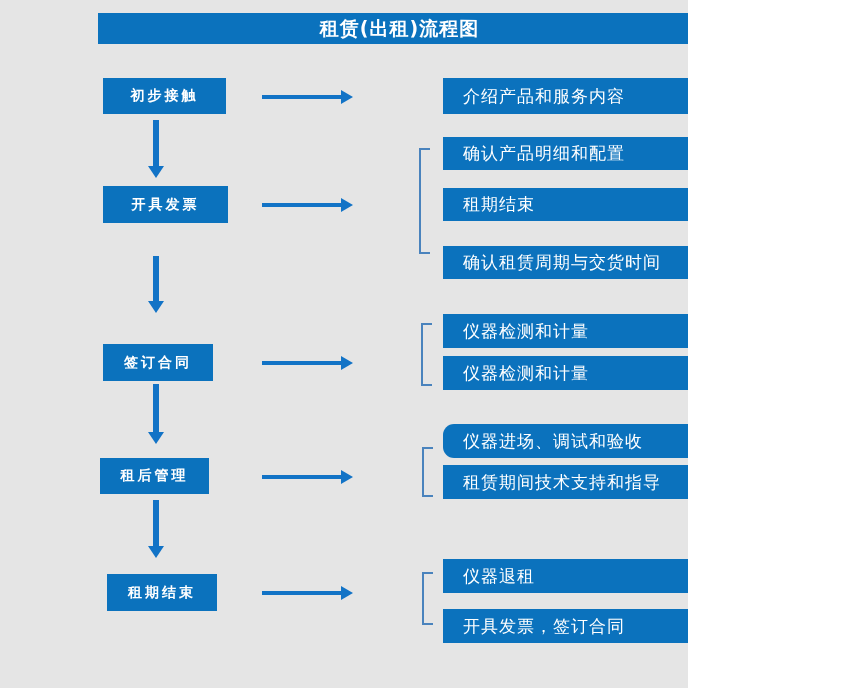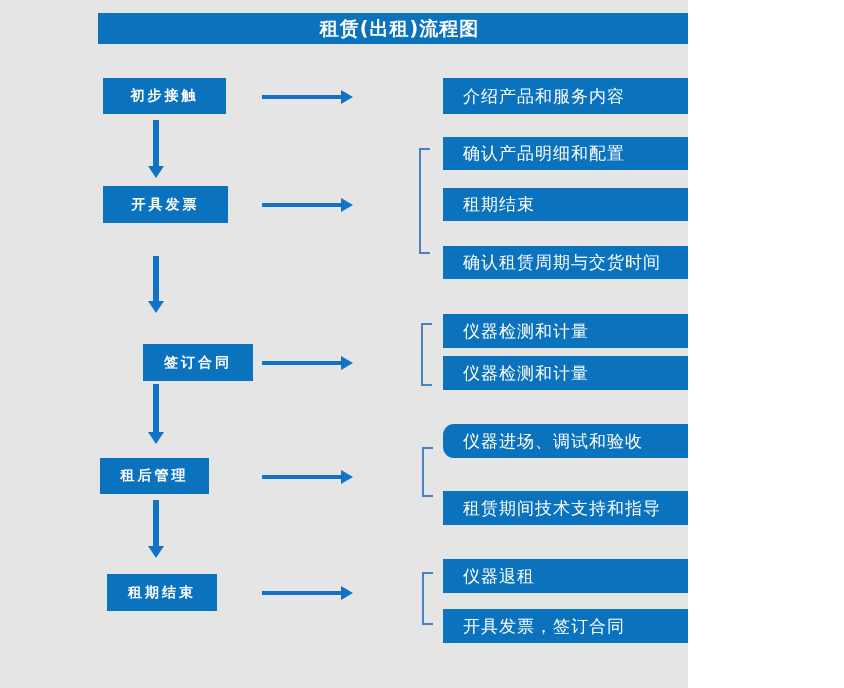--- a/index.html
+++ b/index.html
@@ -72,21 +72,21 @@
 </style>
 </head>
 <body>
 
 <div class="canvas">
 
   <div class="title-bar">租赁(出租)流程图</div>
 
   <div class="stage-box" style="left:103px;top:78px;width:123px;height:36px;">初步接触</div>
   <div class="stage-box" style="left:103px;top:186px;width:125px;height:37px;">开具发票</div>
-  <div class="stage-box" style="left:103px;top:344px;width:110px;height:37px;margin-left:40px;">签订合同</div>
+  <div class="stage-box" style="left:103px;top:344px;width:110px;height:37px;">签订合同</div>
   <div class="stage-box" style="left:100px;top:458px;width:109px;height:36px;">租后管理</div>
   <div class="stage-box" style="left:99px;top:574px;width:110px;height:37px;margin-left:8px;">租期结束</div>
 
   <div class="v-arrow" style="left:148px;top:120px;height:58px;"></div>
   <div class="v-arrow" style="left:148px;top:256px;height:57px;"></div>
   <div class="v-arrow" style="left:148px;top:384px;height:60px;"></div>
   <div class="v-arrow" style="left:148px;top:500px;height:58px;"></div>
 
   <div class="h-arrow" style="left:262px;top:89px;"></div>
   <div class="h-arrow" style="left:262px;top:197px;"></div>
@@ -102,18 +102,18 @@
   <div class="detail-box" style="top:78px;height:36px;">介绍产品和服务内容</div>
 
   <div class="detail-box" style="top:137px;height:33px;">确认产品明细和配置</div>
   <div class="detail-box" style="top:188px;height:33px;">租期结束</div>
   <div class="detail-box" style="top:246px;height:33px;">确认租赁周期与交货时间</div>
 
   <div class="detail-box" style="top:314px;">仪器检测和计量</div>
   <div class="detail-box" style="top:344px;margin-top:12px;">仪器检测和计量</div>
 
   <div class="detail-box" style="top:424px;border-radius:11px;">仪器进场、调试和验收</div>
-  <div class="detail-box" style="top:491px;">租赁期间技术支持和指导</div>
+  <div class="detail-box" style="top:465px;">租赁期间技术支持和指导</div>
 
   <div class="detail-box" style="top:559px;">仪器退租</div>
   <div class="detail-box" style="top:609px;">开具发票，签订合同</div>
 
 </div>
 
 </body></html>

